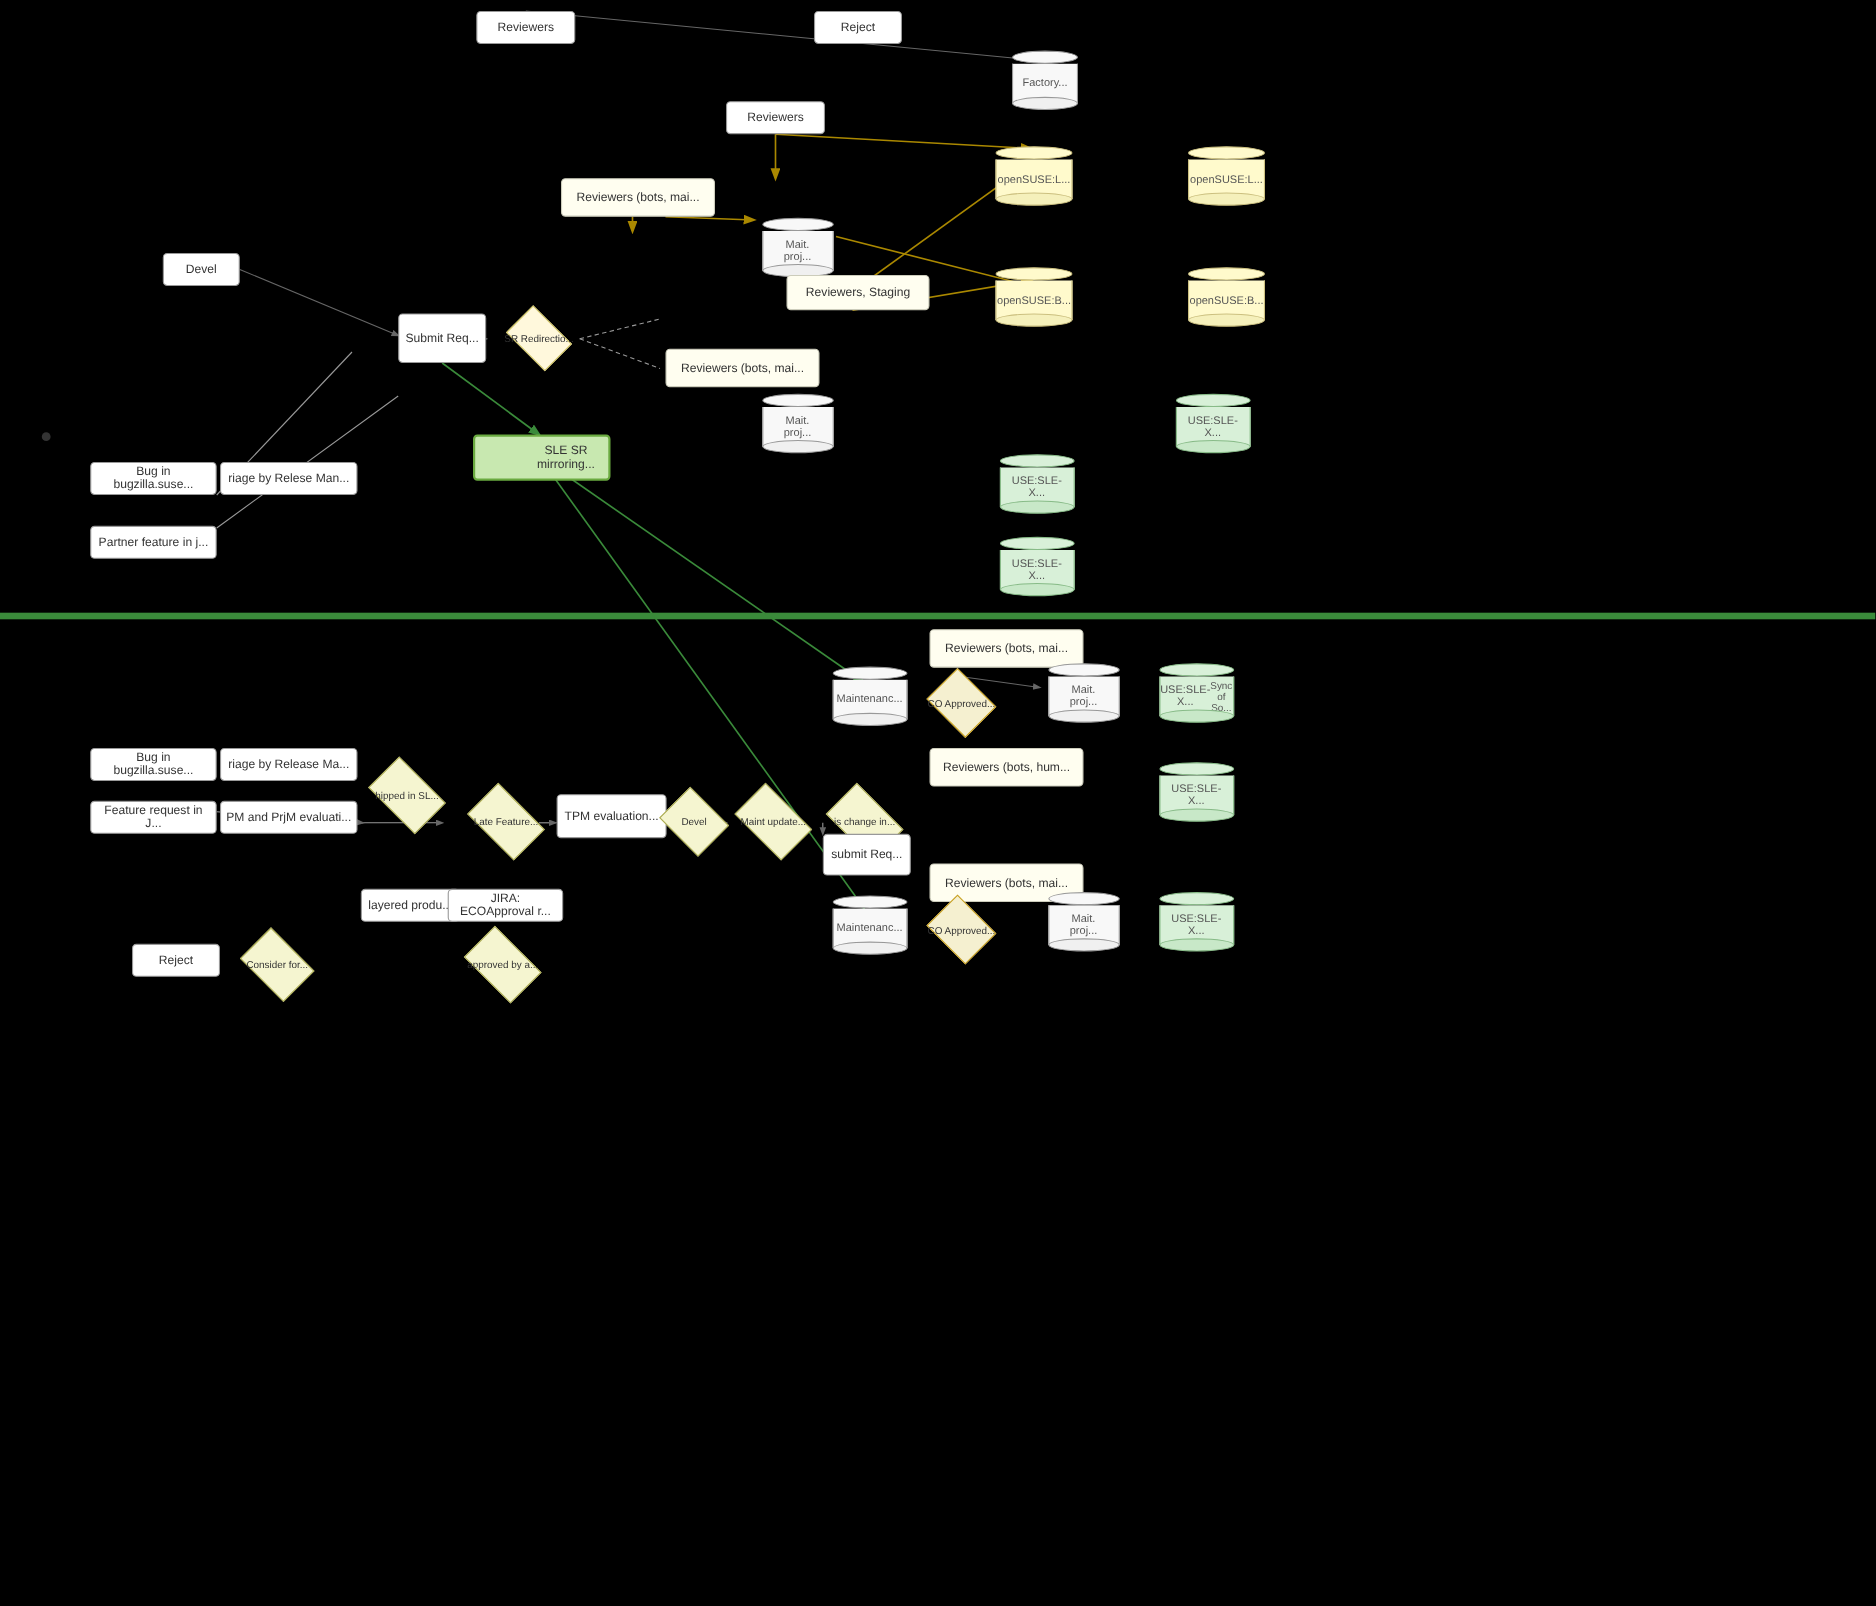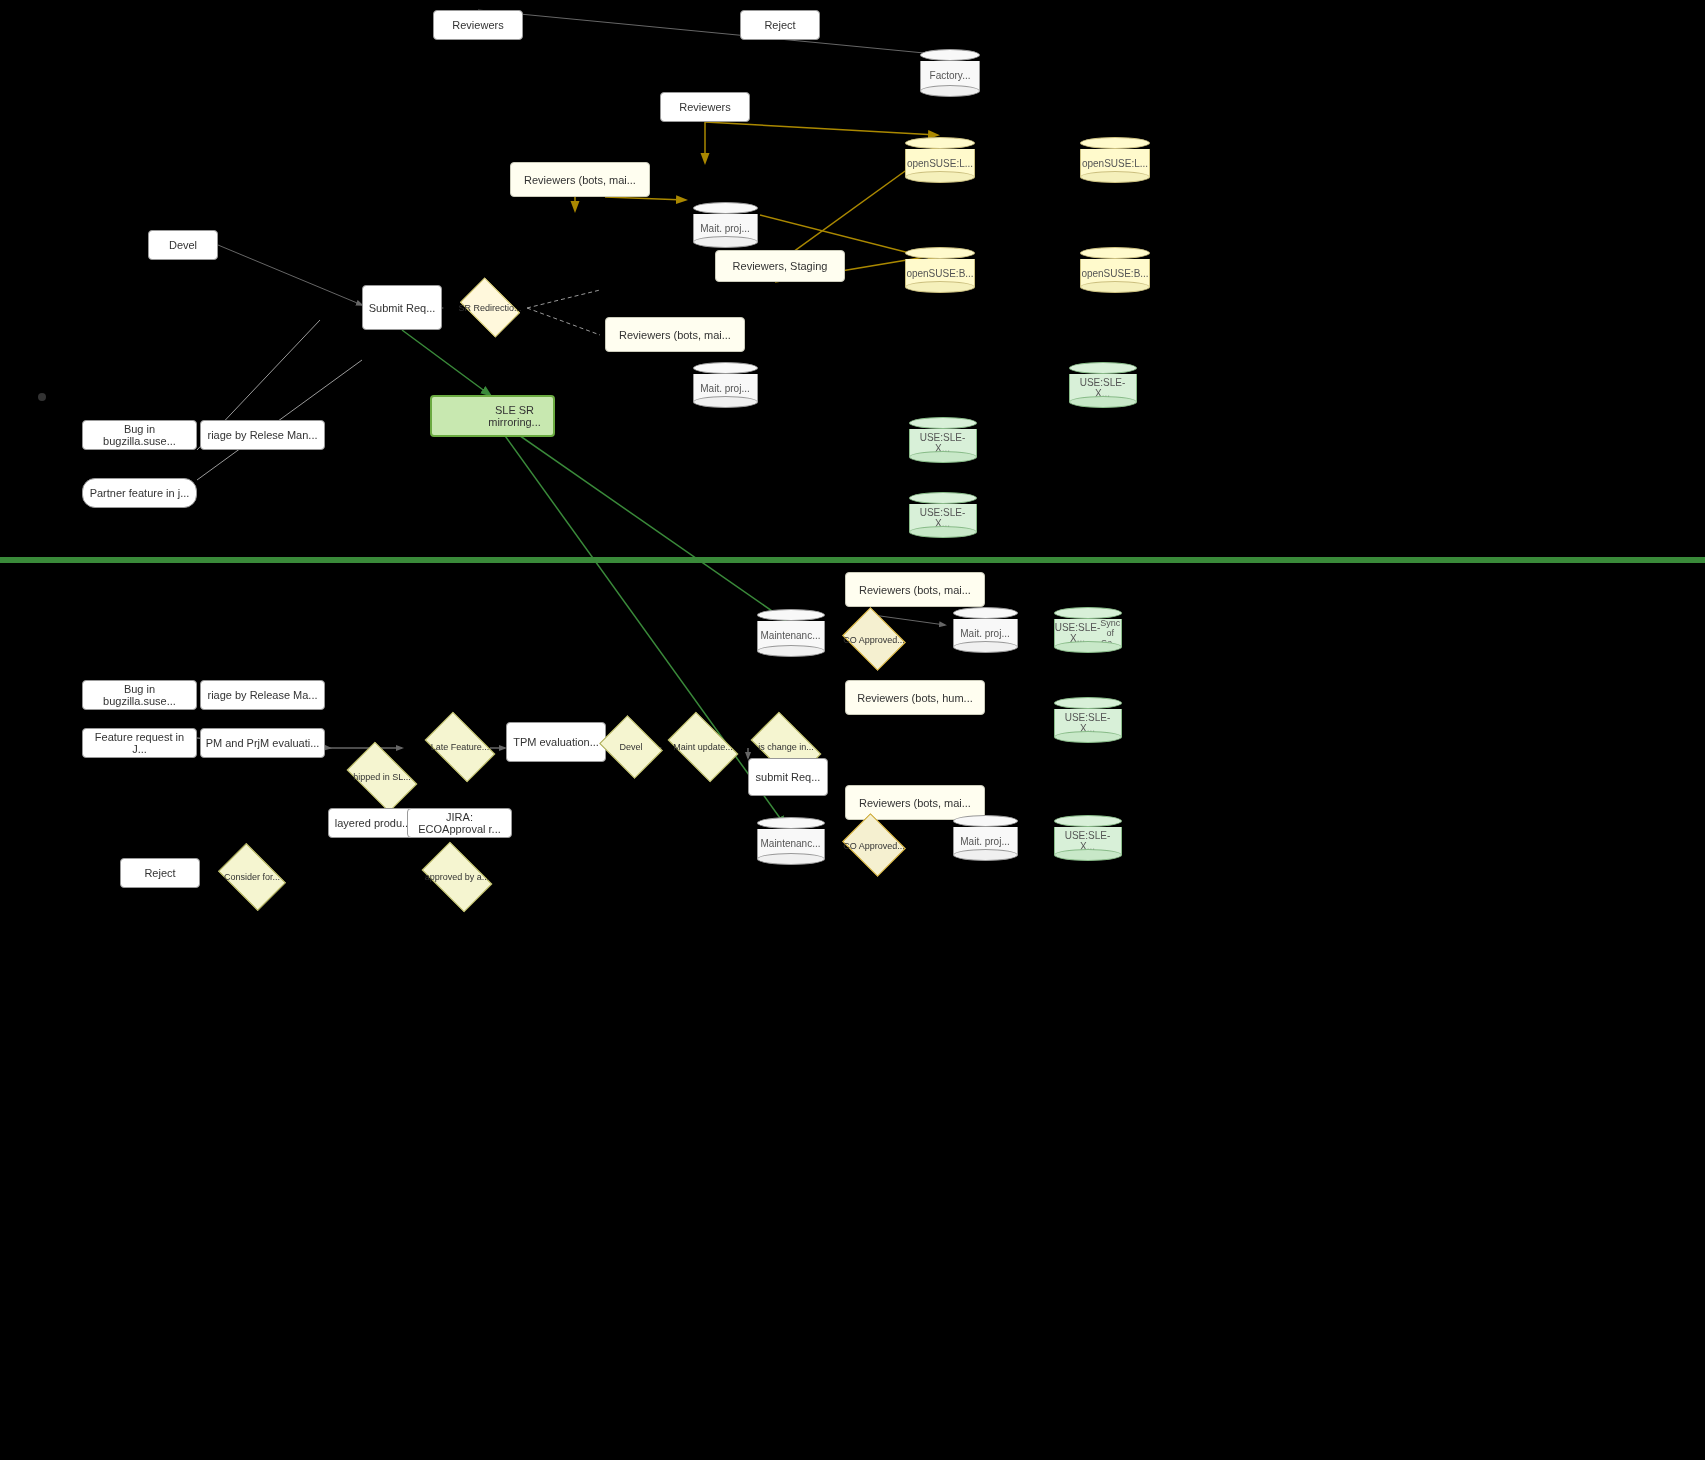--- a/index.html
+++ b/index.html
@@ -67,21 +67,21 @@
     .cyl-mid {
       border-left: 1px solid #999;
       border-right: 1px solid #999;
       background: #f8f8f8;
       display: flex;
       align-items: center;
       justify-content: center;
       font-size: 10px;
       color: #555;
       text-align: center;
-      padding: 4px;
+      padding: 18px;
     }
     .cyl-bot {
       border: 1px solid #999;
       border-radius: 50%;
       background: #f0f0f0;
       margin-top: -6px;
     }
 
     .cyl-yellow .cyl-top, .cyl-yellow .cyl-mid, .cyl-yellow .cyl-bot {
       background: #fffacc;
@@ -298,21 +298,21 @@
   <div class="node rect-node" style="left:148px;top:230px;width:70px;height:30px;">
     <span>Devel</span>
   </div>
 
   <div class="node rect-node" style="left:82px;top:420px;width:115px;height:30px;">
     <span>Bug in bugzilla.suse...</span>
   </div>
   <div class="node rect-node" style="left:200px;top:420px;width:125px;height:30px;">
     <span>riage by Relese Man...</span>
   </div>
-  <div class="node rect-node" style="left:82px;top:478px;width:115px;height:30px;border-radius:13px;">
+  <div class="node rect-node" style="left:82px;top:478px;width:115px;height:30px;">
     <span>Partner feature in j...</span>
   </div>
 
   <div class="bullet-point" style="left:38px;top:393px;"></div>
 
   <div class="node rect-node rect-node-light" style="left:845px;top:572px;width:140px;height:35px;">
     <span>Reviewers (bots, mai...</span>
   </div>
 
   <div class="cylinder-node" style="left:748px;top:600px;width:85px;height:65px;">
@@ -362,21 +362,21 @@
   </div>
 
   <div class="cylinder-node cyl-green" style="left:1045px;top:690px;width:85px;height:60px;">
     <div class="cylinder-body">
       <div class="cyl-top" style="width:68px;height:12px;"></div>
       <div class="cyl-mid" style="width:68px;height:28px;">USE:SLE-X...</div>
       <div class="cyl-bot" style="width:68px;height:12px;"></div>
     </div>
   </div>
 
-  <div style="position:absolute;left:325px;top:752px;width:90px;height:50px;margin-left:12px;">
+  <div style="position:absolute;left:325px;top:698px;width:90px;height:50px;">
     <div style="position:absolute;left:15px;top:5px;width:60px;height:40px;background:#f5f5d0;border:1px solid #aaaa50;transform:rotate(45deg);"></div>
     <div style="position:absolute;left:0;top:0;width:90px;height:50px;display:flex;align-items:center;justify-content:center;font-size:9px;text-align:center;color:#333;z-index:2;">hipped in SL...</div>
   </div>
 
   <div style="position:absolute;left:415px;top:722px;width:90px;height:50px;">
     <div style="position:absolute;left:15px;top:5px;width:60px;height:40px;background:#f5f5d0;border:1px solid #aaaa50;transform:rotate(45deg);"></div>
     <div style="position:absolute;left:0;top:0;width:90px;height:50px;display:flex;align-items:center;justify-content:center;font-size:9px;text-align:center;color:#333;z-index:2;">Late Feature...</div>
   </div>
 
   <div class="node rect-node" style="left:506px;top:722px;width:100px;height:40px;">

